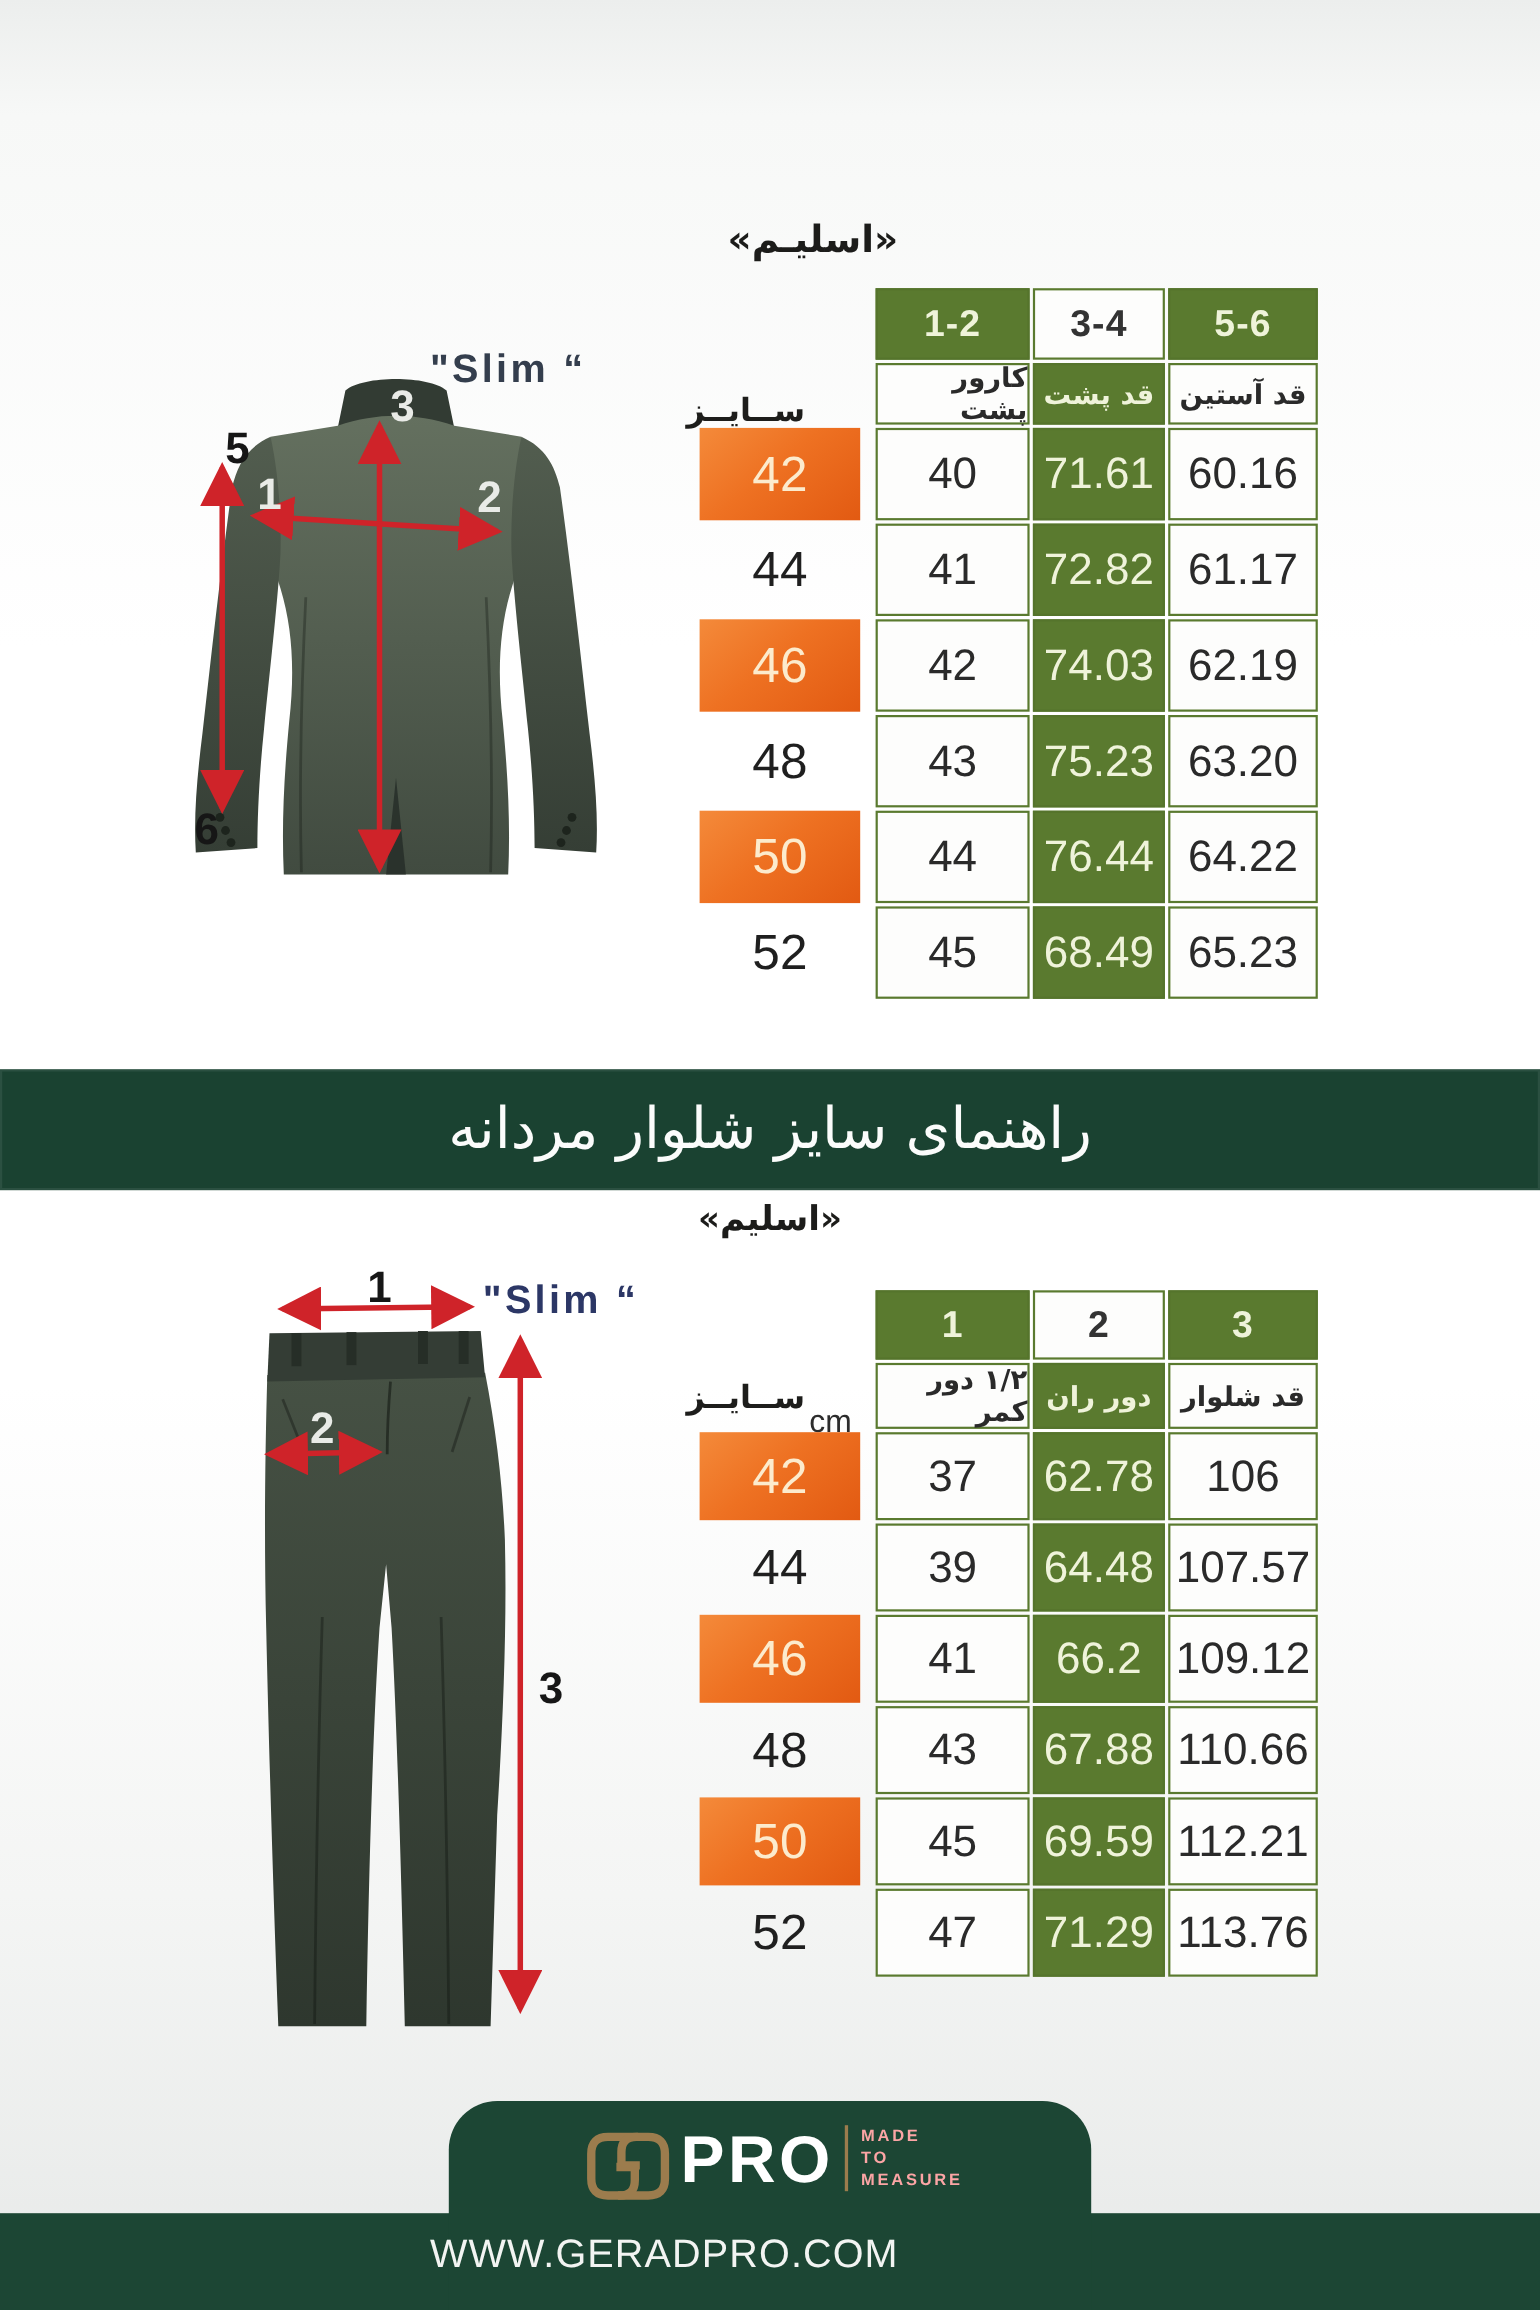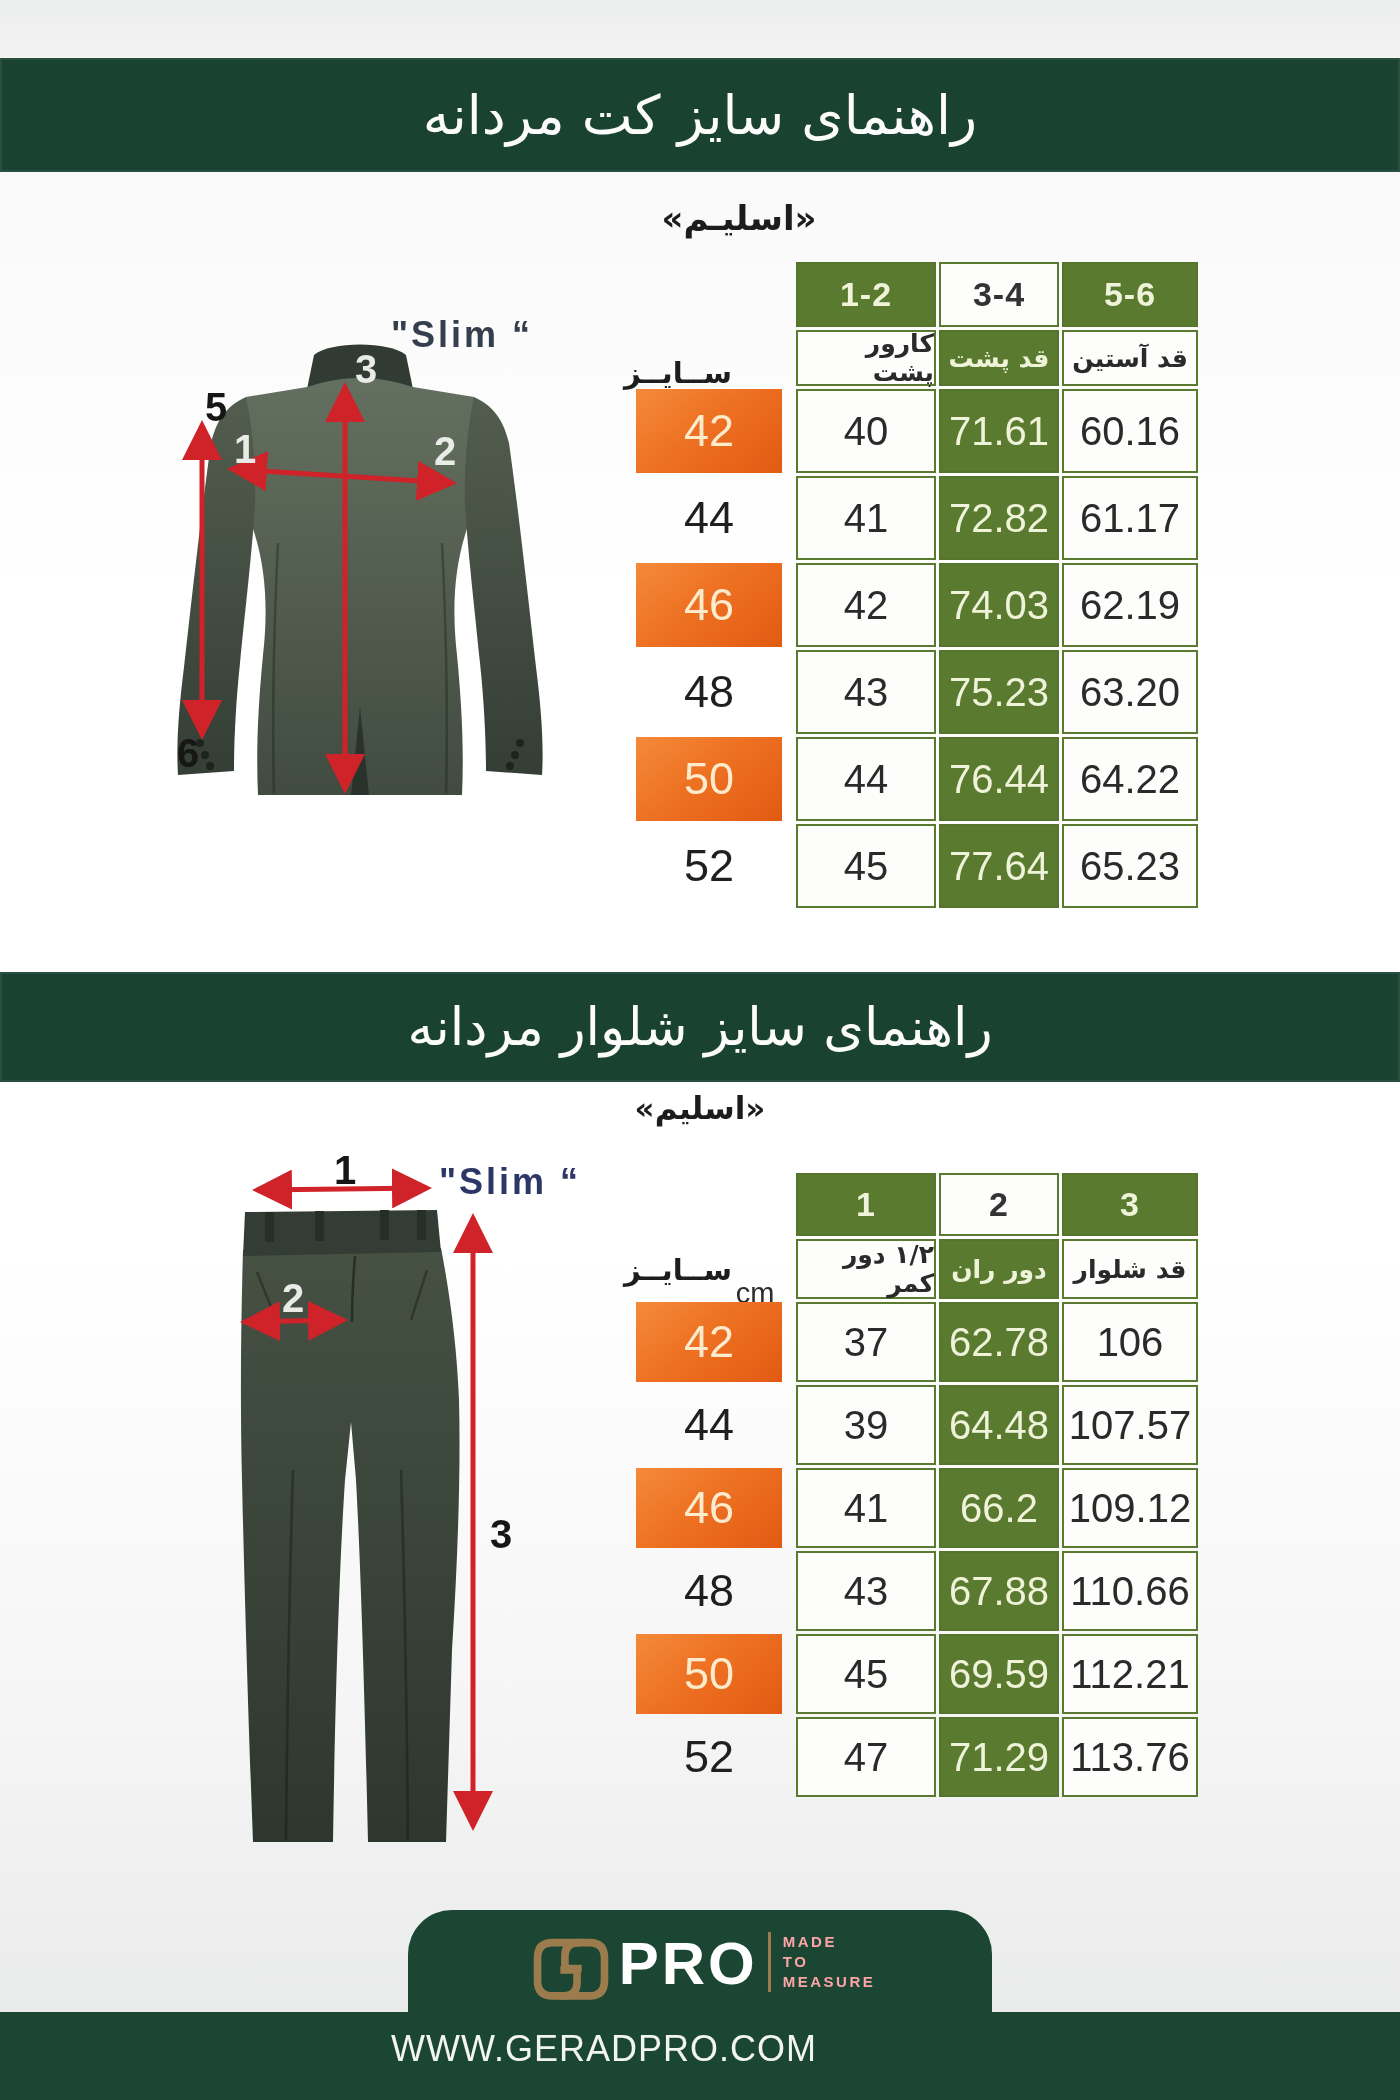--- a/index.html
+++ b/index.html
@@ -63,23 +63,20 @@
   .logo-tag{color:#fca5a5;font-size:15px;font-weight:bold;letter-spacing:2.5px;
     line-height:20px;text-align:left;}
   .site{position:absolute;left:0;top:2028px;width:1208px;text-align:center;
     color:#f2f4f2;font-size:36px;letter-spacing:1px;}
 </style>
 </head>
 <body>
 
 <div class="page">
 
-  <div class="banner b1" dir="rtl">
-    <span>راهنمای سایز کت مردانه</span>
-  </div>
   <div class="subtitle s1" dir="rtl">«اسلیـم»</div>
 
   <svg class="fig fig-jacket" viewBox="0 0 480 515">
     <defs>
       <linearGradient id="jBody" x1="0" y1="0" x2="0" y2="1">
         <stop offset="0" stop-color="#64705f"></stop>
           <stop offset="1" stop-color="#414b40"></stop>
       </linearGradient>
       <linearGradient id="jSleeve" x1="0" y1="0" x2="0" y2="1">
         <stop offset="0" stop-color="#525d4f"></stop>
@@ -150,21 +147,21 @@
 
     <div class="c white num">43</div>
     <div class="c green num">75.23</div>
     <div class="c white num">63.20</div>
 
     <div class="c white num">44</div>
     <div class="c green num">76.44</div>
     <div class="c white num">64.22</div>
 
     <div class="c white num">45</div>
-    <div class="c green num">77.64</div>
+    <div class="c green num">68.49</div>
     <div class="c white num">65.23</div>
   </div>
 
   <div class="banner b2" dir="rtl">
     <span>راهنمای سایز شلوار مردانه</span>
   </div>
   <div class="subtitle s2" dir="rtl">«اسلیم»</div>
 
   <svg class="fig fig-pants" viewBox="0 0 440 700">
     <defs>

